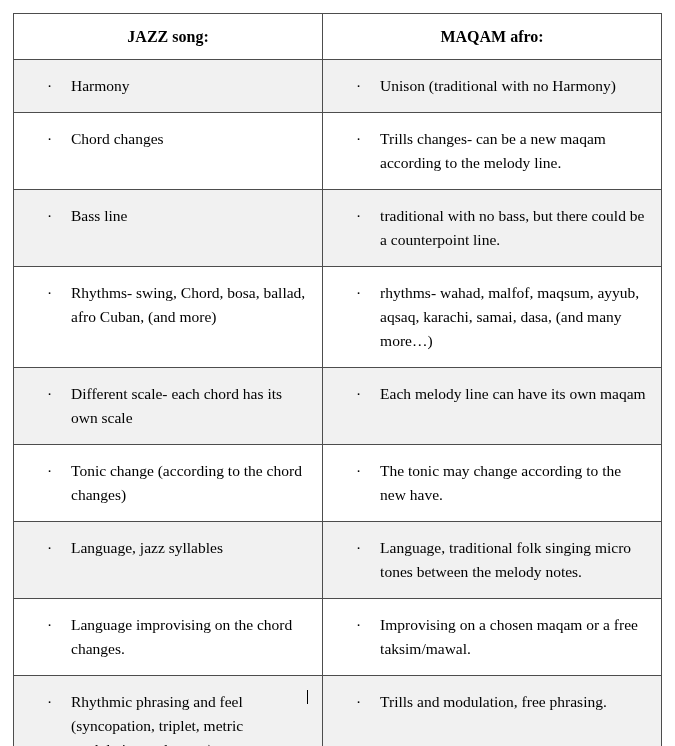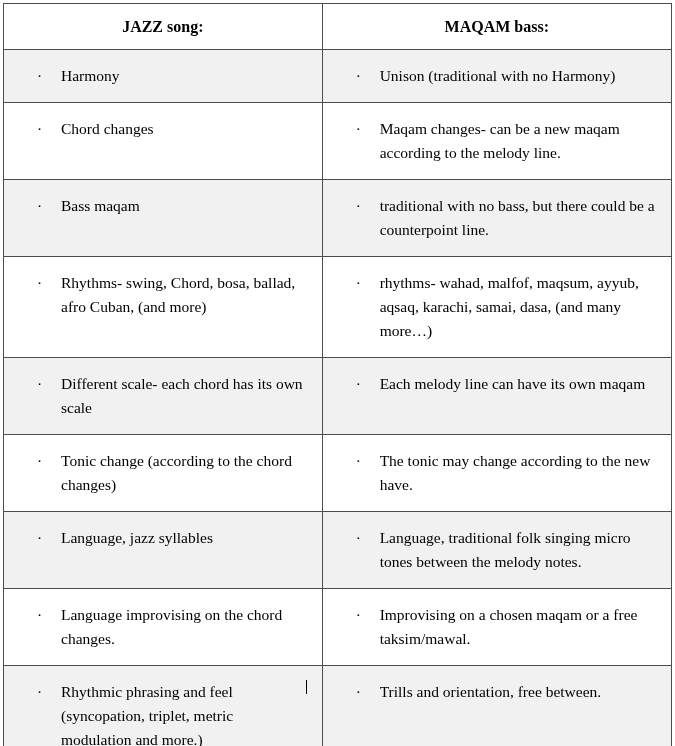--- a/index.html
+++ b/index.html
@@ -5,21 +5,21 @@
   html, body {
     margin: 0;
     padding: 0;
     background: #ffffff;
     font-family: "Liberation Serif", "DejaVu Serif", serif;
   }
   .page {
     width: 675px;
     height: 746px;
     box-sizing: border-box;
-    padding: 3px;
+    padding: 13px;
     background: #ffffff;
   }
   table.compare {
     width: 100%;
     height: 100%;
     border-collapse: collapse;
     table-layout: fixed;
   }
   table.compare th,
   table.compare td {
@@ -72,21 +72,21 @@
 
 <div class="page">
   <table class="compare">
     <colgroup>
       <col class="jazz-col">
       <col class="maqam-col">
     </colgroup>
     <thead>
       <tr>
         <th>JAZZ song:</th>
-        <th>MAQAM bass:</th>
+        <th>MAQAM afro:</th>
       </tr>
     </thead>
     <tbody>
       <tr>
         <td>
             <div class="cell">
               <span class="bullet">·</span>
               <span class="cell-text">Harmony</span>
             </div>
           </td>
@@ -100,29 +100,29 @@
       <tr>
         <td>
             <div class="cell">
               <span class="bullet">·</span>
               <span class="cell-text">Chord changes</span>
             </div>
           </td>
         <td>
             <div class="cell">
               <span class="bullet">·</span>
-              <span class="cell-text">Maqam changes- can be a new maqam according to the melody line.</span>
-            </div>
-          </td>
-      </tr>
-      <tr>
-        <td>
-            <div class="cell">
-              <span class="bullet">·</span>
-              <span class="cell-text">Bass maqam</span>
+              <span class="cell-text">Trills changes- can be a new maqam according to the melody line.</span>
+            </div>
+          </td>
+      </tr>
+      <tr>
+        <td>
+            <div class="cell">
+              <span class="bullet">·</span>
+              <span class="cell-text">Bass line</span>
             </div>
           </td>
         <td>
             <div class="cell">
               <span class="bullet">·</span>
               <span class="cell-text">traditional with no bass, but there could be a counterpoint line.</span>
             </div>
           </td>
       </tr>
       <tr>
@@ -199,20 +199,20 @@
         <td>
             <div class="cell">
               <span class="bullet">·</span>
               <span class="cell-text">Rhythmic phrasing and feel (syncopation, triplet, metric modulation and more.)</span>
               <span class="caret"></span>
             </div>
           </td>
         <td>
             <div class="cell">
               <span class="bullet">·</span>
-              <span class="cell-text">Trills and orientation, free between.</span>
+              <span class="cell-text">Trills and modulation, free phrasing.</span>
             </div>
           </td>
       </tr>
 
     </tbody>
   </table>
 </div>
 
 </body></html>

